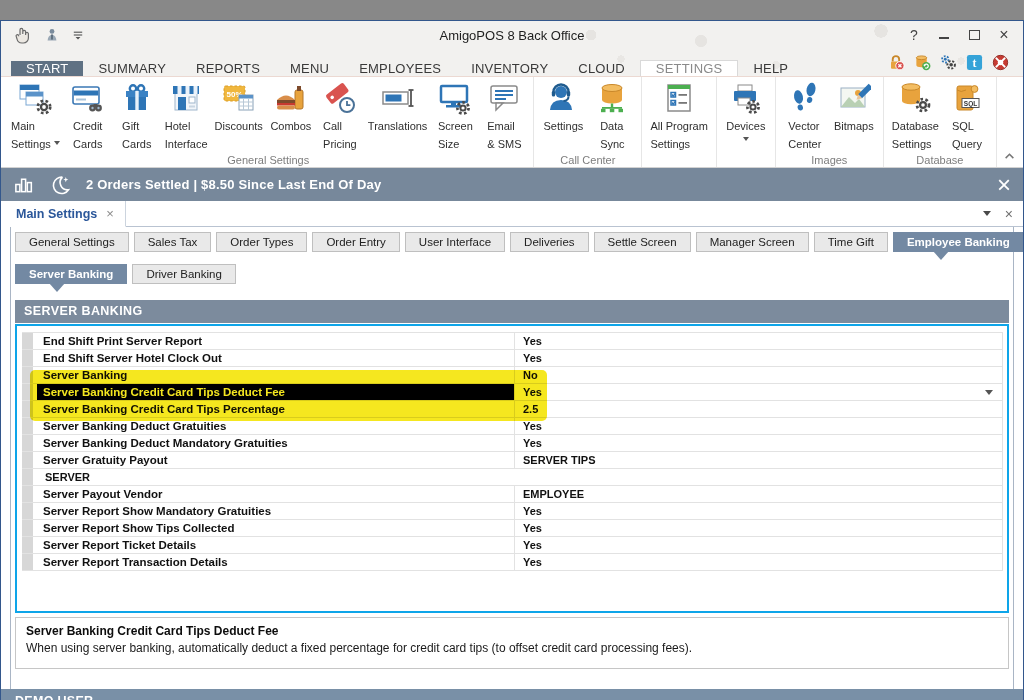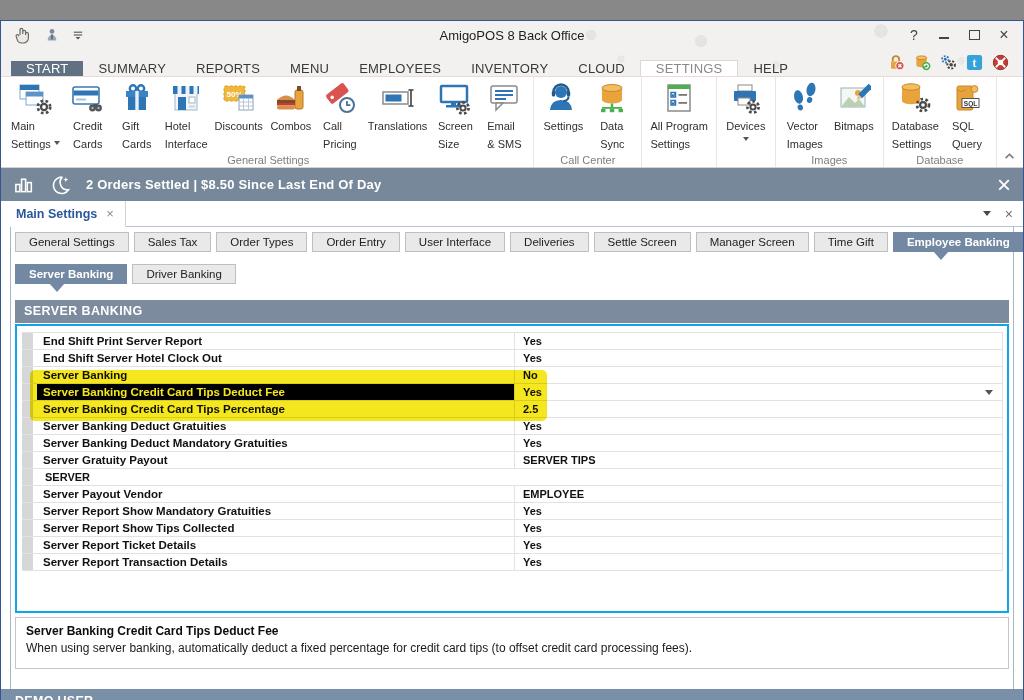--- a/index.html
+++ b/index.html
@@ -438,21 +438,21 @@
                 <svg viewBox="0 0 34 34">
                   <g fill="#2e75b6">
                     <ellipse cx="10.5" cy="16" rx="4.4" ry="6.8" transform="rotate(-12 10.5 16)"></ellipse>
                     <ellipse cx="12.3" cy="26.5" rx="2.7" ry="3" transform="rotate(-12 12.3 26.5)"></ellipse>
                     <ellipse cx="23" cy="8.5" rx="4.4" ry="6.8" transform="rotate(12 23 8.5)"></ellipse>
                     <ellipse cx="21.6" cy="19" rx="2.7" ry="3" transform="rotate(12 21.6 19)"></ellipse>
                   </g>
                 </svg>
               </span>
          <span class="rb-text"><span class="rb-label">Vector
-Images</span></span>
+Center</span></span>
        </div>
        <div class="ribbon-btn">
          <span class="rb-icon icon">
                 <svg viewBox="0 0 34 34">
                   <rect x="4" y="7" width="24" height="19" fill="#f4f7f2" stroke="#9ab0c4"></rect>
                   <polygon points="4,26 12,16 18,22 22,18 28,26" fill="#b9d0b4"></polygon>
                   <circle cx="21" cy="12" r="3" fill="#e8a33d"></circle>
                   <g transform="rotate(45 25 13)">
                     <rect x="22.5" y="1" width="5.5" height="15" fill="#2e75b6"></rect>
                     <polygon points="22.5,16 28,16 25.2,21" fill="#e8c49a"></polygon>

